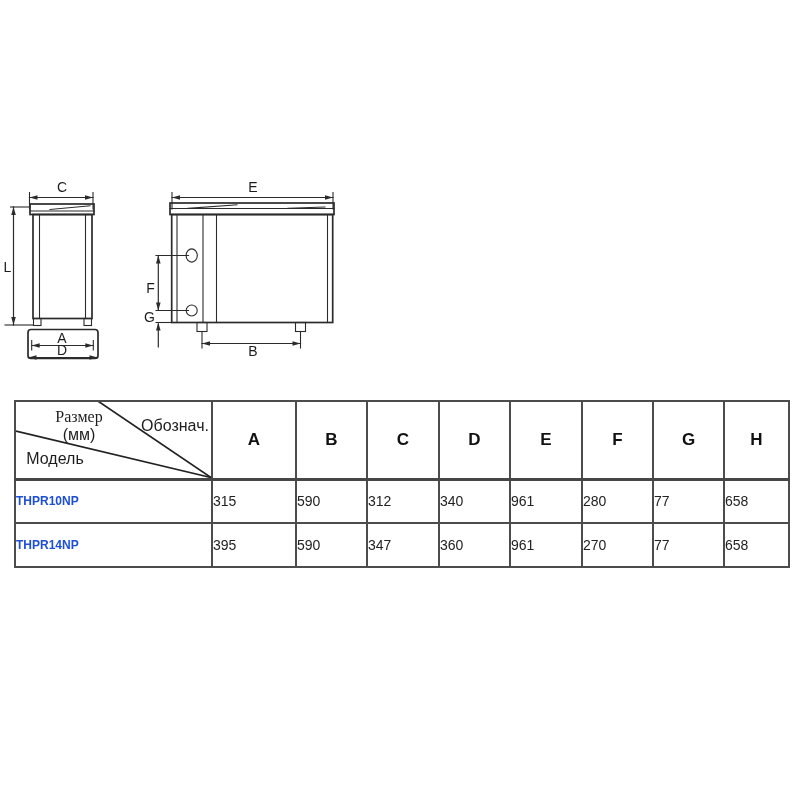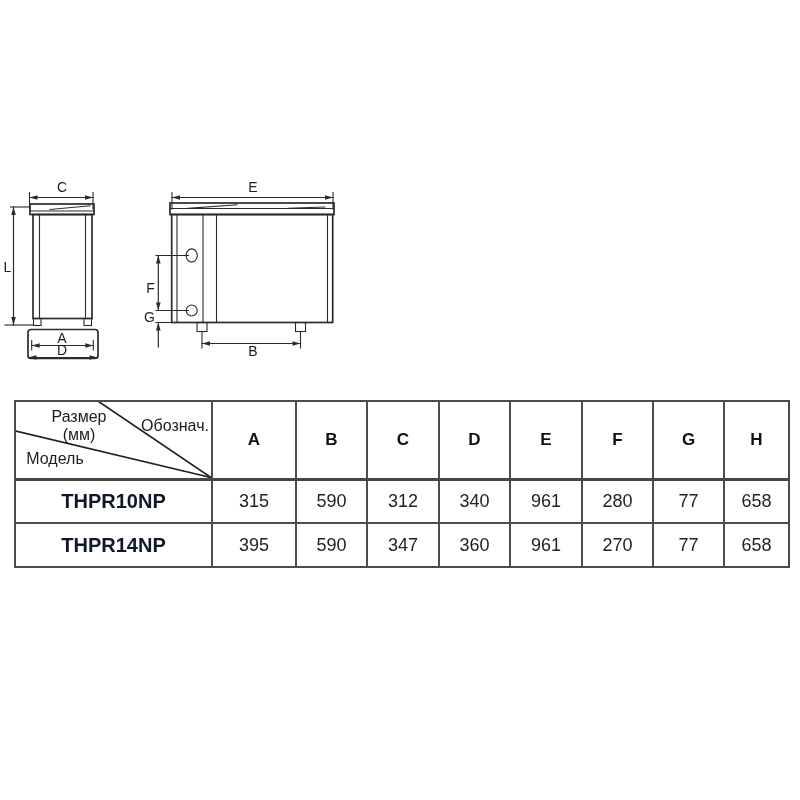--- a/index.html
+++ b/index.html
@@ -14,22 +14,22 @@
   .thin{stroke:#2b2b2b;stroke-width:1.1;fill:none;stroke-linecap:square;}
   .dim{stroke:#2b2b2b;stroke-width:1.2;fill:none;stroke-linecap:square;}
   .ah{fill:#2b2b2b;stroke:none;}
   
   table.dims{position:absolute;left:14px;top:400px;border-collapse:collapse;table-layout:fixed;}
   .dims th,.dims td{border:2px solid #4c4c4c;background:#ffffff;padding:0;}
   .dims thead tr{height:78px;}
   .dims tbody tr{height:44px;}
   .dims thead th{border-bottom:3px solid #464646;}
   .col-letter{font-weight:bold;font-size:17px;text-align:center;color:#111111;}
-  .value-cell{font-size:18px;text-align:center;color:#222222;font-weight:normal;}
-  .model-cell{font-weight:bold;font-size:20px;text-align:center;padding-left:9px;color:#0f172a;}
+  .value-cell{font-size:14px;text-align:left;color:#222222;font-weight:normal;}
+  .model-cell{font-weight:bold;font-size:12px;text-align:left;padding-left:9px;color:#1d4ed8;}
   
   .corner{position:relative;}
   .corner svg{position:absolute;left:0;top:0;width:100%;height:100%;}
   .corner-label{
     position:absolute;transform:translateX(-50%);white-space:nowrap;
     font-size:16px;font-weight:normal;color:#1d1d1d;line-height:18px;
   }
 </style>
 </head>
 <body>
@@ -146,21 +146,21 @@
         <col style="width:71px">
         <col style="width:65px">
     </colgroup>
     <thead>
       <tr>
         <th class="corner">
           <svg viewBox="0 0 193 76" preserveAspectRatio="none">
             <line x1="81" y1="-1" x2="193" y2="76" stroke="#222222" stroke-width="1.7"></line>
             <line x1="0" y1="29.3" x2="193" y2="76" stroke="#222222" stroke-width="1.7"></line>
           </svg>
-          <span class="corner-label" style="left:63px;top:6px;">Размер</span>
+          <span class="corner-label" style="left:63px;top:6px;font-family:Liberation Serif, serif;">Размер</span>
           <span class="corner-label" style="left:63px;top:24px;">(мм)</span>
           <span class="corner-label" style="left:159px;top:15px;">Обознач.</span>
           <span class="corner-label" style="left:39px;top:48px;">Модель</span>
         </th>
         <th class="col-letter">A</th>
         <th class="col-letter">B</th>
         <th class="col-letter">C</th>
         <th class="col-letter">D</th>
         <th class="col-letter">E</th>
         <th class="col-letter">F</th>

